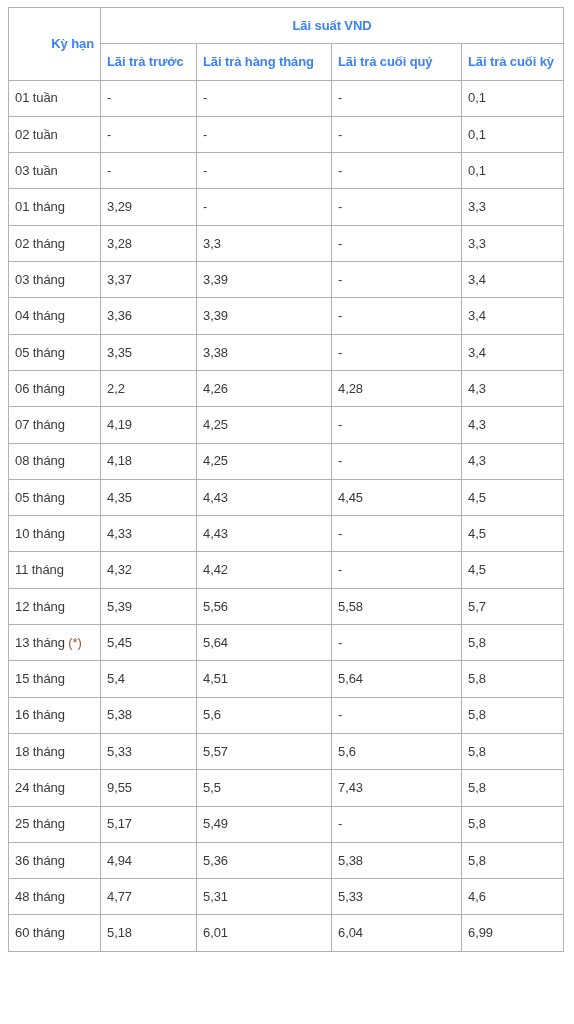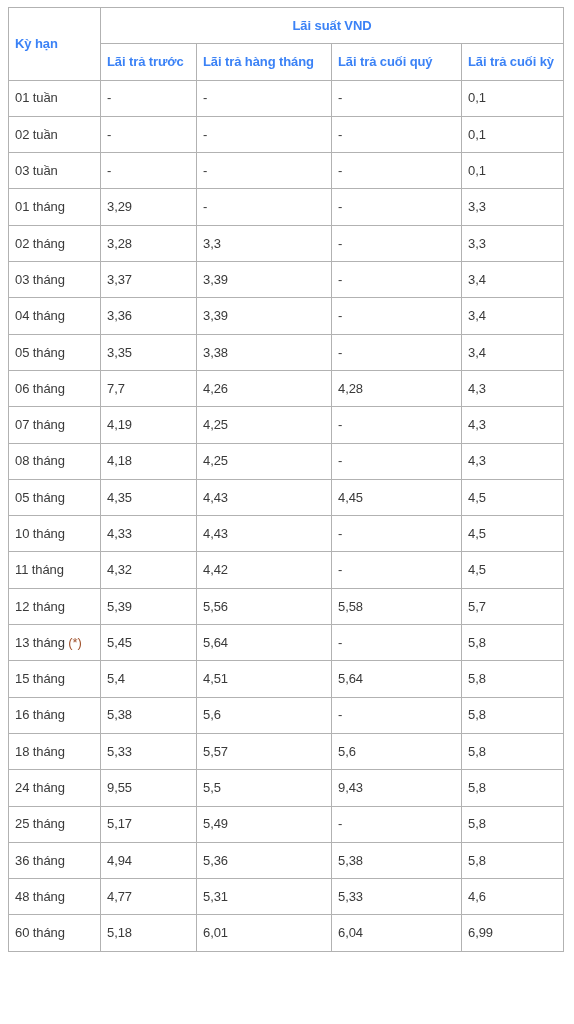--- a/index.html
+++ b/index.html
@@ -49,21 +49,21 @@
     box-sizing: border-box;
     white-space: nowrap;
     overflow: hidden;
   }
   table.rate-table thead th {
     font-weight: bold;
     color: #3b82f6;
     letter-spacing: -0.1px;
   }
   th.term-head {
-    text-align: left;
+    text-align: right;
   }
   th.group-head {
     text-align: center;
   }
   th.sub-head {
     text-align: left;
     letter-spacing: -0.45px;
   }
   table.rate-table tbody td {
     font-weight: normal;
@@ -155,21 +155,21 @@
           </tr>
           <tr>
             <td class="term-cell"><span>05 tháng</span></td>
             <td>3,35</td>
             <td>3,38</td>
             <td>-</td>
             <td>3,4</td>
           </tr>
           <tr>
             <td class="term-cell"><span>06 tháng</span></td>
-            <td>7,7</td>
+            <td>2,2</td>
             <td>4,26</td>
             <td>4,28</td>
             <td>4,3</td>
           </tr>
           <tr>
             <td class="term-cell"><span>07 tháng</span></td>
             <td>4,19</td>
             <td>4,25</td>
             <td>-</td>
             <td>4,3</td>
@@ -234,21 +234,21 @@
             <td class="term-cell"><span>18 tháng</span></td>
             <td>5,33</td>
             <td>5,57</td>
             <td>5,6</td>
             <td>5,8</td>
           </tr>
           <tr>
             <td class="term-cell"><span>24 tháng</span></td>
             <td>9,55</td>
             <td>5,5</td>
-            <td>9,43</td>
+            <td>7,43</td>
             <td>5,8</td>
           </tr>
           <tr>
             <td class="term-cell"><span>25 tháng</span></td>
             <td>5,17</td>
             <td>5,49</td>
             <td>-</td>
             <td>5,8</td>
           </tr>
           <tr>

